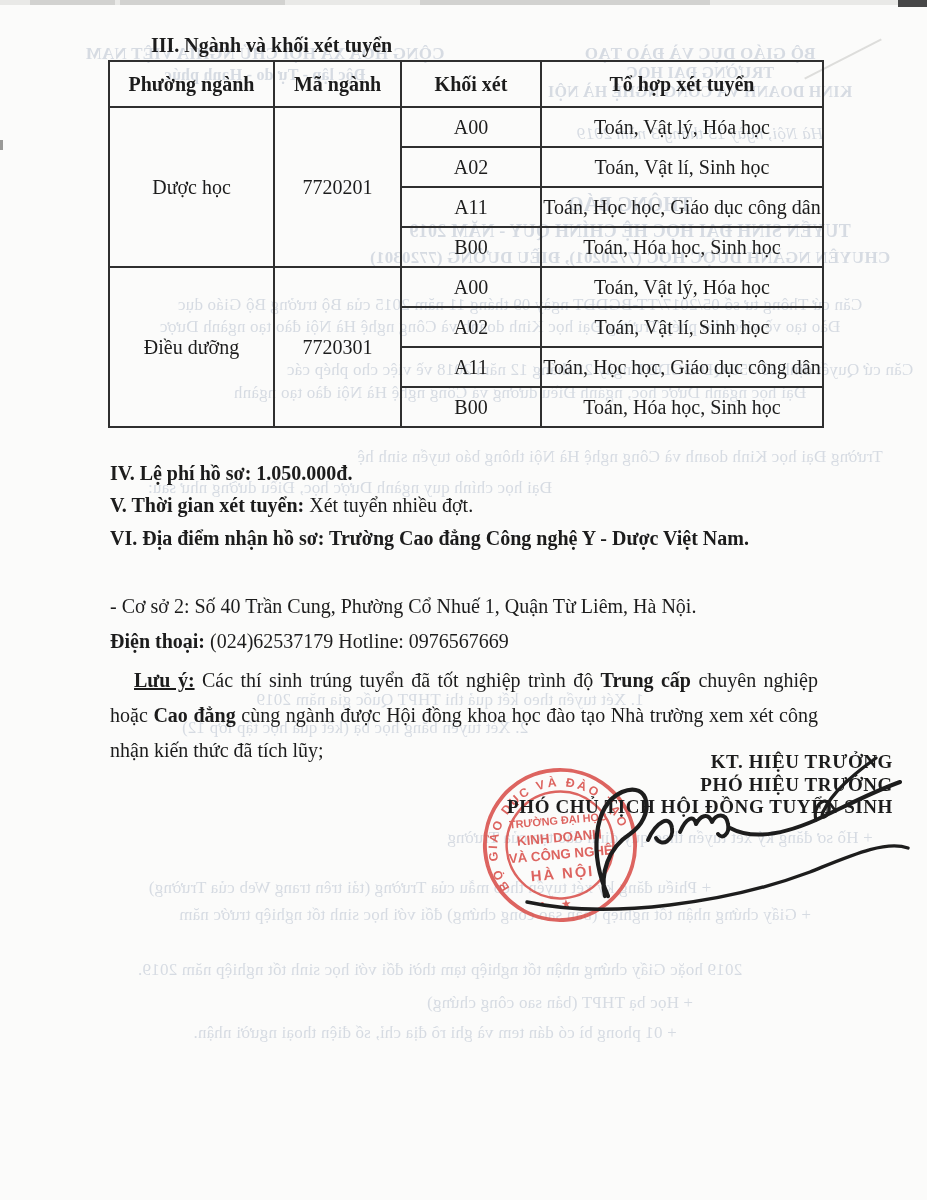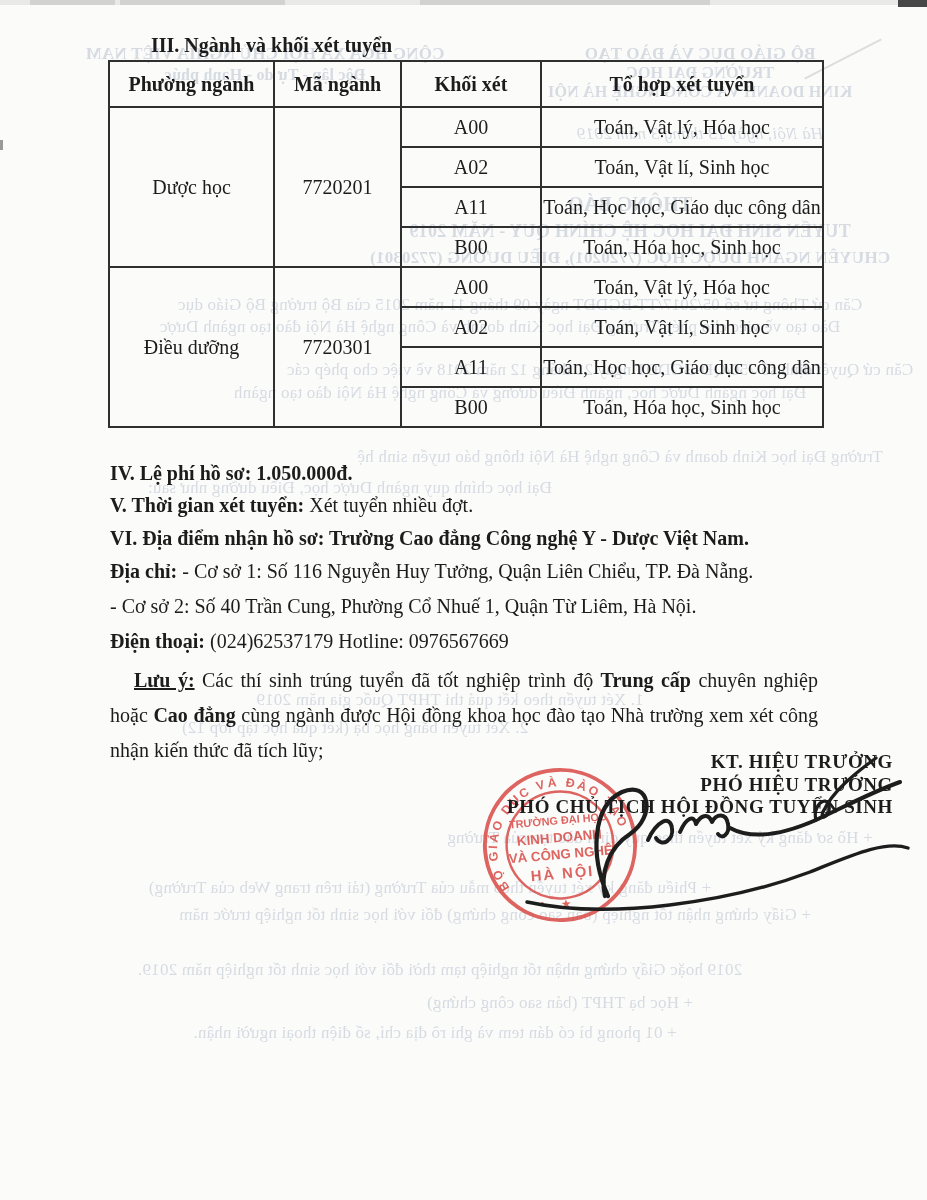--- a/index.html
+++ b/index.html
@@ -165,21 +165,20 @@
           </tr>
         </tbody>
     </table>
 
     <p class="para" style="top:440px;font-weight:bold;">IV. Lệ phí hồ sơ: 1.050.000đ.</p>
 
     <p class="para" style="top:505px;font-weight:bold;">VI. Địa điểm nhận hồ sơ: Trường Cao đẳng Công nghệ Y - Dược Việt Nam.</p>
 
     <p class="para" style="top:472px;"><b>V. Thời gian xét tuyển:</b><span> Xét tuyển nhiều đợt.</span></p>
 
-    <p class="para" style="top:538px;"><b>Địa chỉ:</b><span> - Cơ sở 1: Số 116 Nguyễn Huy Tưởng, Quận Liên Chiểu, TP. Đà Nẵng.</span></p>
 
     <p class="para" style="top:573px;">- Cơ sở 2: Số 40 Trần Cung, Phường Cổ Nhuế 1, Quận Từ Liêm, Hà Nội.</p>
 
     <p class="para" style="top:608px;"><b>Điện thoại:</b><span> (024)62537179 Hotline: 0976567669</span></p>
 
     <p class="para note-para" style="top:643px;width:708px;"><b class="u">Lưu ý:</b><span> Các thí sinh trúng tuyển đã tốt nghiệp trình độ </span><b>Trung cấp</b><span> chuyên nghiệp hoặc </span><b>Cao đẳng</b><span> cùng ngành được Hội đồng khoa học đào tạo Nhà trường xem xét công nhận kiến thức đã tích lũy;</span></p>
 
     <div class="sig-block">
       <div>KT. HIỆU TRƯỞNG</div>
       <div>PHÓ HIỆU TRƯỞNG</div>

